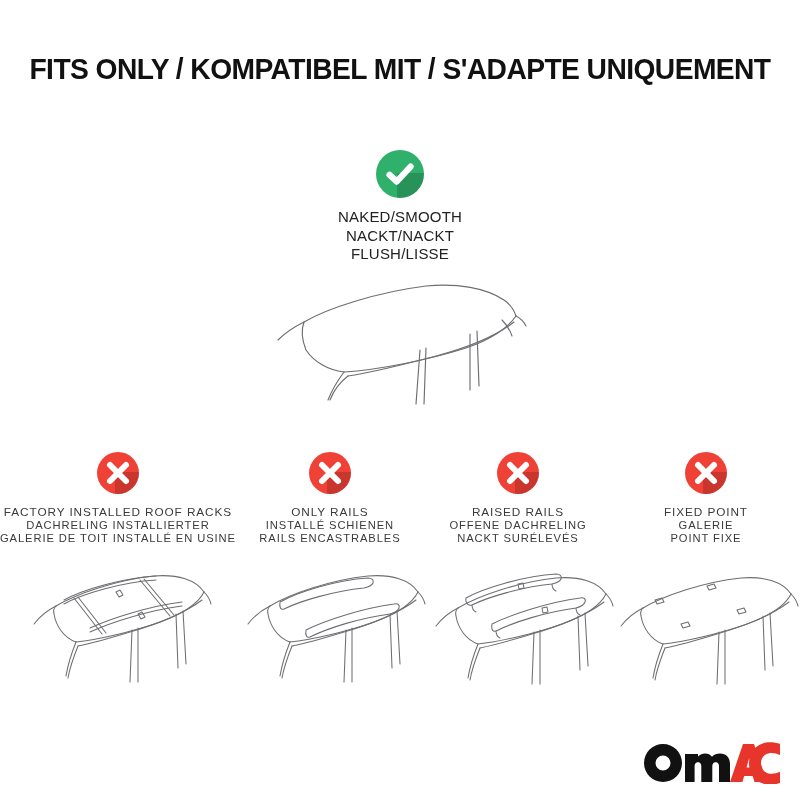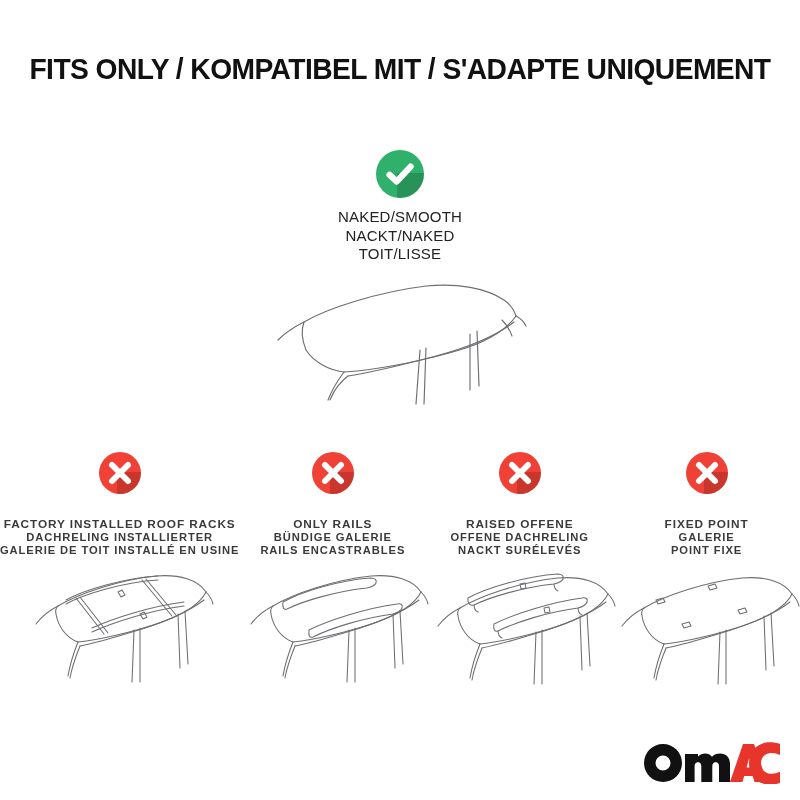--- a/index.html
+++ b/index.html
@@ -94,27 +94,26 @@
     height: 250px;
     display: flex;
   }
   .col {
     flex: 1 1 0;
     position: relative;
     text-align: center;
   }
   .col .badge { width: 42px; height: 42px; }
   .col-labels {
-    margin-top: 24px;
+    margin-top: 12px;
     font-size: 11.2px;
     line-height: 13.2px;
     letter-spacing: 0.9px;
     color: #3a3a3a;
     white-space: nowrap;
-    font-weight: bold;
   }
   .col-labels .l1 { font-size: 11.8px; }
   .col-fig {
     position: absolute;
     left: 0;
     top: 104px;
     width: 100%;
     height: 140px;
   }
   .col-fig svg { display: block; margin: 0 auto; }
@@ -138,22 +137,22 @@
 
   <span class="badge ok">
     <span class="shadow"></span>
     <svg width="48" height="48" viewBox="0 0 48 48" aria-hidden="true">
       <path d="M13.5 24.8 L20.6 31.6 L34.6 16.6" fill="none" stroke="#ffffff" stroke-width="6.2" stroke-linecap="round" stroke-linejoin="round"></path>
     </svg>
   </span>
 
   <div class="approved-labels">
     <div>NAKED/SMOOTH</div>
-    <div>NACKT/NAKED</div>
-    <div>TOIT/LISSE</div>
+    <div>NACKT/NACKT</div>
+    <div>FLUSH/LISSE</div>
   </div>
 </div>
 
 <div class="main-roof">
   <svg width="300" height="128" viewBox="0 0 300 128" aria-hidden="true">
     <g fill="none" stroke="#6d6e71" stroke-width="1.15" stroke-linejoin="round" stroke-linecap="round">
 
       <path d="M46 44 C70 30 120 14 168 8 C200 5 228 10 246 22 C252 26 256 32 258 38"></path>
       <path d="M258 38 C250 50 232 62 208 70 C170 82 120 92 86 94"></path>
       <path d="M86 94 C70 92 56 84 48 72 C44 62 43 52 46 44"></path>
@@ -225,21 +224,21 @@
 
   <div class="col">
     <span class="badge no">
       <span class="shadow"></span>
       <svg width="42" height="42" viewBox="0 0 42 42" aria-hidden="true">
         <path d="M13 13 L29 29 M29 13 L13 29" fill="none" stroke="#ffffff" stroke-width="6" stroke-linecap="round"></path>
       </svg>
     </span>
     <div class="col-labels">
       <div class="l1">ONLY RAILS</div>
-      <div>BÜNDIGE GALERIE</div>
+      <div>INSTALLÉ SCHIENEN</div>
       <div>RAILS ENCASTRABLES</div>
     </div>
     <div class="col-fig">
       <svg width="196" height="140" viewBox="0 0 196 140" aria-hidden="true">
         <g fill="none" stroke="#6d6e71" stroke-width="1.05" stroke-linejoin="round" stroke-linecap="round">
           <path d="M34 50 C54 38 94 24 132 20 C156 18 174 24 182 36"></path>
           <path d="M182 36 C176 48 160 58 138 66 C110 76 74 84 54 86"></path>
           <path d="M54 86 C42 82 34 70 32 58 C31 54 32 52 34 50"></path>
           <path d="M34 50 C26 54 18 60 12 68"></path>
           <path d="M54 86 C50 96 46 108 44 120"></path>
@@ -260,21 +259,21 @@
   </div>
 
   <div class="col">
     <span class="badge no">
       <span class="shadow"></span>
       <svg width="42" height="42" viewBox="0 0 42 42" aria-hidden="true">
         <path d="M13 13 L29 29 M29 13 L13 29" fill="none" stroke="#ffffff" stroke-width="6" stroke-linecap="round"></path>
       </svg>
     </span>
     <div class="col-labels">
-      <div class="l1">RAISED OFFENE</div>
+      <div class="l1">RAISED RAILS</div>
       <div>OFFENE DACHRELING</div>
       <div>NACKT SURÉLEVÉS</div>
     </div>
     <div class="col-fig">
       <svg width="196" height="140" viewBox="0 0 196 140" aria-hidden="true">
         <g fill="none" stroke="#6d6e71" stroke-width="1.05" stroke-linejoin="round" stroke-linecap="round">
           <path d="M34 52 C54 40 94 26 132 22 C156 20 174 26 182 38"></path>
           <path d="M182 38 C176 50 160 60 138 68 C110 78 74 86 54 88"></path>
           <path d="M54 88 C42 84 34 72 32 60 C31 56 32 54 34 52"></path>
           <path d="M34 52 C26 56 18 62 12 70"></path>

